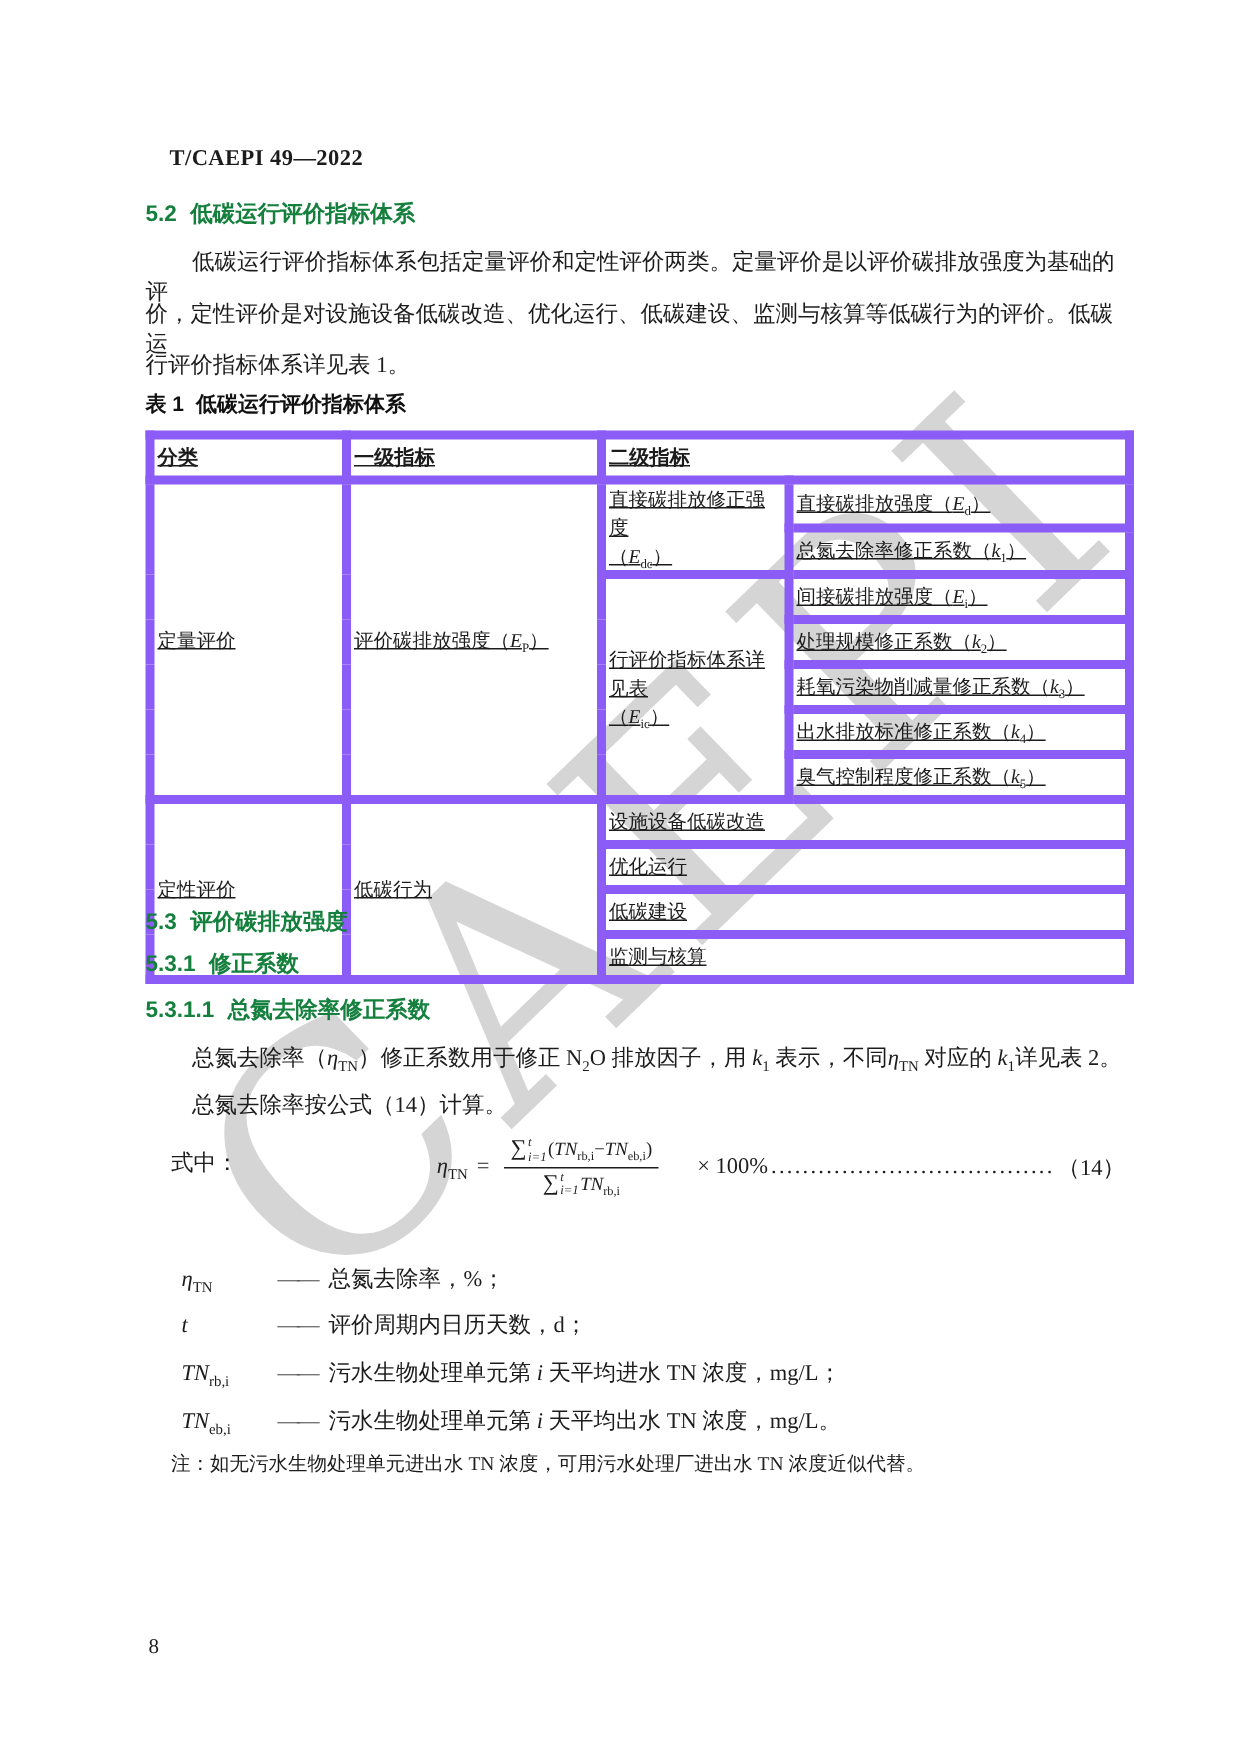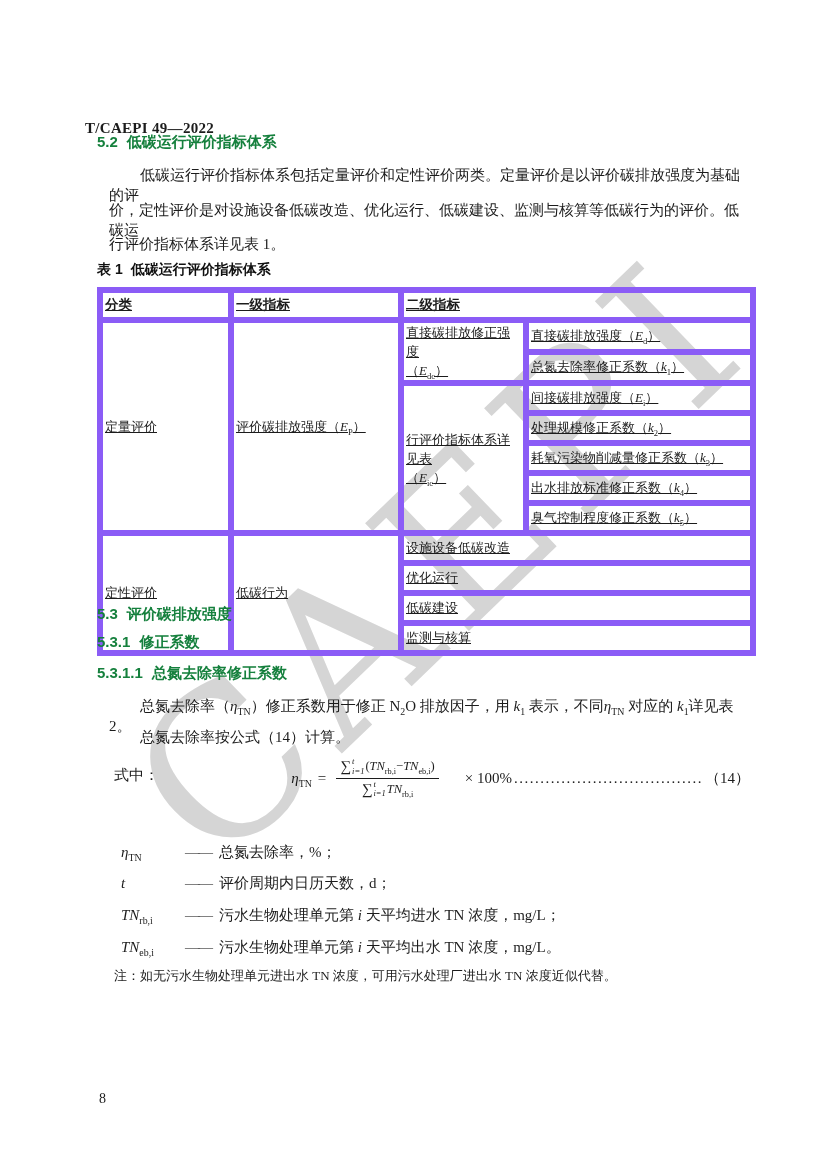--- a/index.html
+++ b/index.html
@@ -22,31 +22,31 @@
     font-size: 205px;
     letter-spacing: 16px;
     color: #d5d5d5;
     z-index: 0;
     white-space: nowrap;
     user-select: none;
   }
   .content { position: absolute; inset: 0; z-index: 1; }
 
   .doc-header {
-    position: absolute; left: 85px; top: 98px;
-    font-size: 15px; font-weight: 600; letter-spacing: 0.3px; margin-top: 22px;
+    position: absolute; left: 113px; top: 98px;
+    font-size: 15px; font-weight: 600; letter-spacing: 0.3px;
   }
   .heading {
     position: absolute; left: 97px;
     font-family: "Liberation Sans", "DejaVu Sans", sans-serif;
     font-weight: 700; font-size: 15px; color: #15803d;
   }
   .heading .ht { margin-left: 9px; }
   .para { position: absolute; left: 97px; width: 653px; font-size: 15px; }
-  .pline { height: 34.5px; line-height: 20px; margin-left: 12px; }
+  .pline { height: 34.5px; line-height: 20px; }
   .indent { text-indent: 31px; }
 
   .table-title {
     position: absolute; left: 97px; top: 261px; width: 653px;
     text-align: left;
     font-family: "Liberation Sans", "DejaVu Sans", sans-serif;
     font-weight: 700; font-size: 14px; color: #111;
   }
   .table-title .ht { margin-left: 8px; }
 

